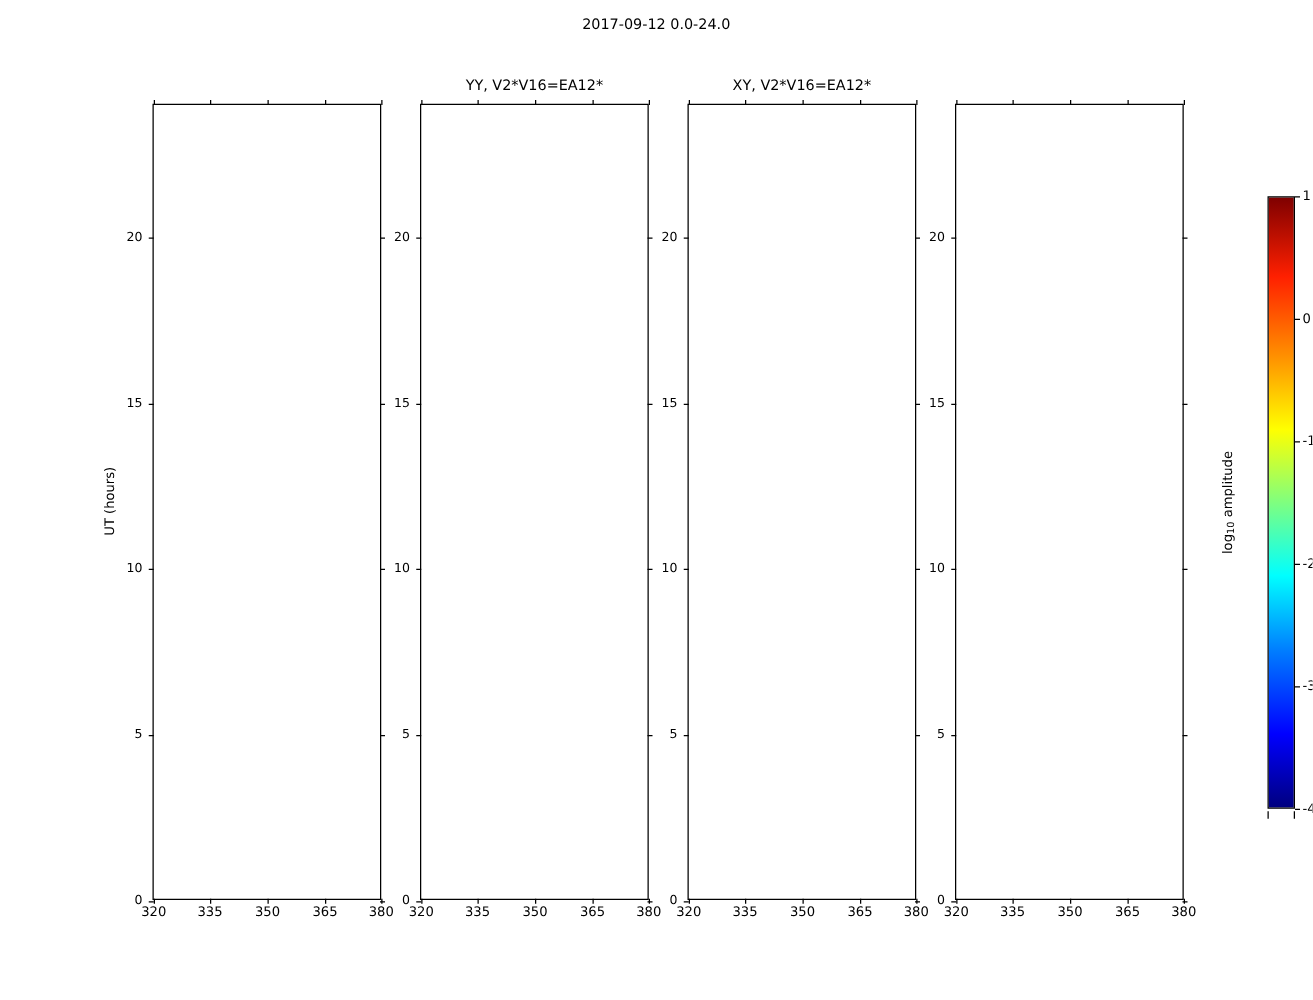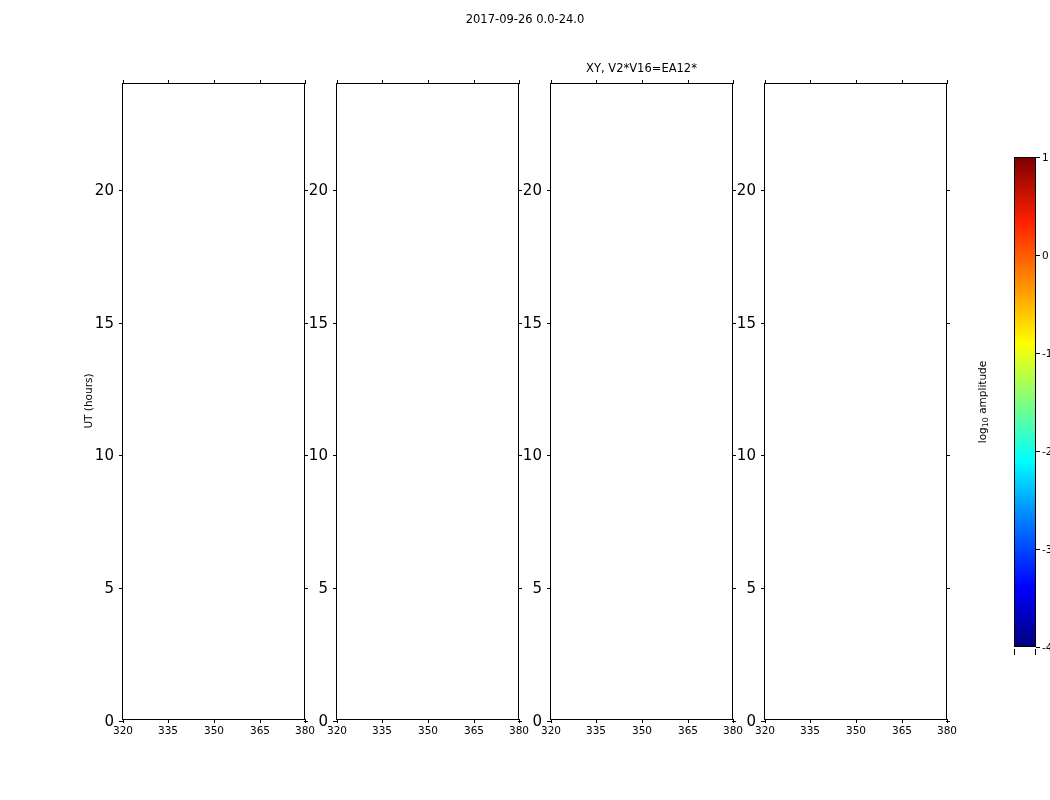--- a/index.html
+++ b/index.html
@@ -64,21 +64,21 @@
     position: absolute;
     right: -4px;
     width: 4px;
     height: 1px;
     background: #000000;
   }
   .ylabel {
     position: absolute;
     right: 105%;
     transform: translateY(-50%);
-    font-size: 15px;
+    font-size: 10px;
     white-space: nowrap;
   }
   .xtick {
     position: absolute;
     bottom: -4px;
     width: 1px;
     height: 4px;
     background: #000000;
   }
   .xtick-top {
@@ -171,21 +171,21 @@
   .sub {
     font-size: 0.75em;
     vertical-align: -0.25em;
   }
 </style>
 </head>
 <body>
 
 <div class="figure">
 
-  <div class="suptitle">2017-09-26 0.0-24.0</div>
+  <div class="suptitle">2017-09-12 0.0-24.0</div>
 
   <div class="panel" style="left:122px;">
     <div class="axes">
 
       <div class="ytick" style="top:637px;"></div>
       <div class="ytick" style="top:504px;"></div>
       <div class="ytick" style="top:371px;"></div>
       <div class="ytick" style="top:239px;"></div>
       <div class="ytick" style="top:106px;"></div>
       <div class="ytick-in-right" style="top:637px;"></div>
@@ -213,20 +213,21 @@
 
       <div class="xlabel-tick" style="left:0px;">320</div>
       <div class="xlabel-tick" style="left:45px;">335</div>
       <div class="xlabel-tick" style="left:91px;">350</div>
       <div class="xlabel-tick" style="left:137px;">365</div>
       <div class="xlabel-tick" style="left:182px;">380</div>
     </div>
   </div>
 
   <div class="panel" style="left:336px;">
+    <div class="ptitle">YY, V2*V16=EA12*</div>
     <div class="axes">
       <div class="ytick" style="top:637px;"></div>
       <div class="ytick" style="top:504px;"></div>
       <div class="ytick" style="top:371px;"></div>
       <div class="ytick" style="top:239px;"></div>
       <div class="ytick" style="top:106px;"></div>
       <div class="ytick-in-right" style="top:637px;"></div>
       <div class="ytick-in-right" style="top:504px;"></div>
       <div class="ytick-in-right" style="top:371px;"></div>
       <div class="ytick-in-right" style="top:239px;"></div>

